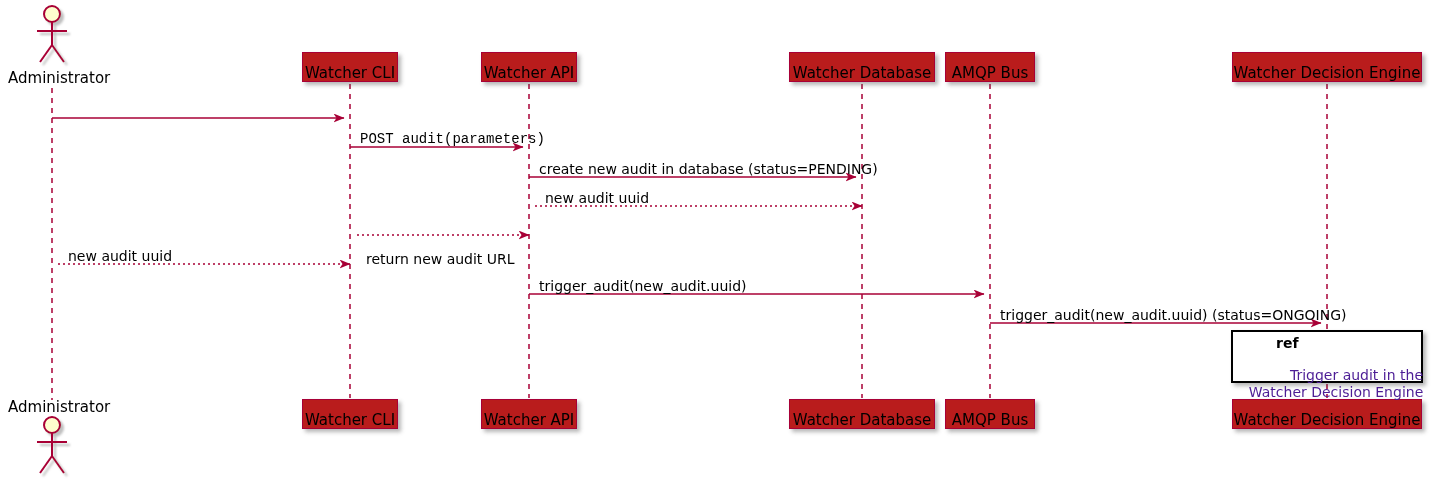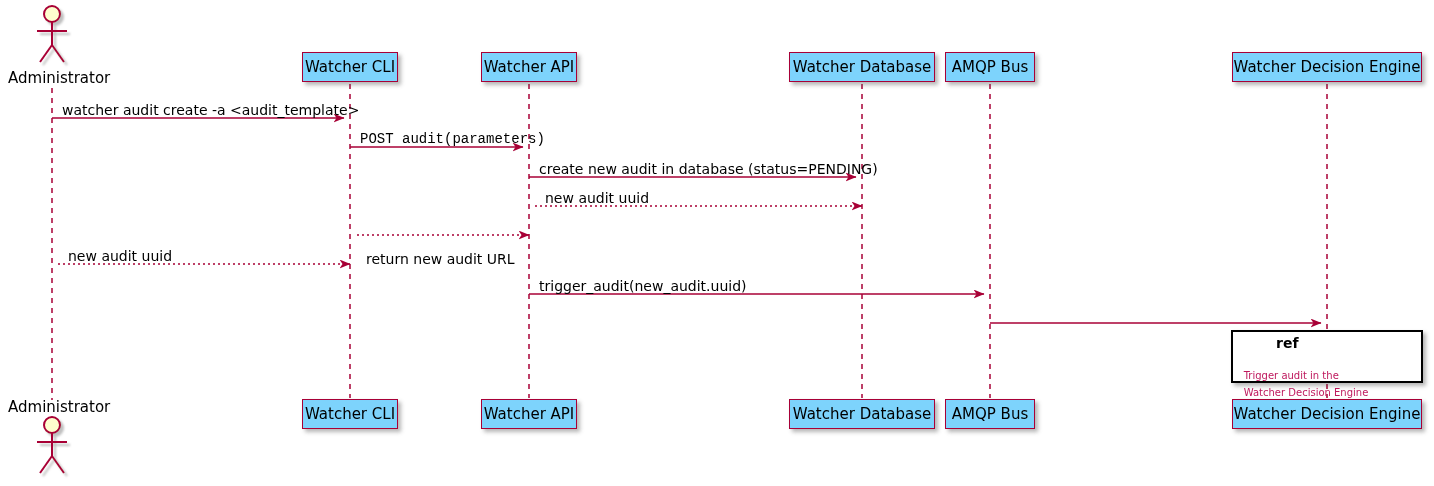--- a/index.html
+++ b/index.html
@@ -18,25 +18,25 @@
   #svg-layer {
     position: absolute;
     left: 0;
     top: 0;
     width: 1434px;
     height: 486px;
   }
   .participant-box {
     position: absolute;
     box-sizing: border-box;
-    background: #7dd3fc;
+    background: #b91c1c;
     border: 1.5px solid #A80036;
     box-shadow: 3px 3px 4px rgba(80,80,80,0.42);
     display: flex;
-    align-items: center;
+    align-items: flex-end;
     justify-content: center;
     font-size: 15px;
     color: #000000;
     white-space: nowrap;
     line-height: 1;
   }
   .actor-label {
     position: absolute;
     font-size: 15px;
     color: #000000;
@@ -64,24 +64,24 @@
     box-sizing: border-box;
     background: #EEEEEE;
     font-size: 14px;
     font-weight: bold;
     color: #000000;
     padding: 2px 14px 2px 8px;
     line-height: 1.1;
   }
   .ref-text {
     position: absolute;
-    font-size: 10px;
-    color: #be185d;
+    font-size: 14px;
+    color: #4c1d95;
     line-height: 17px;
-    text-align: left;
+    text-align: right;
     white-space: pre;
   }
 </style>
 </head>
 <body>
 
 <div id="diagram">
 
   <svg id="svg-layer" viewBox="0 0 1434 486" xmlns="http://www.w3.org/2000/svg">
     <defs>
@@ -186,23 +186,20 @@
   </div>
 
   <div class="actor-label" style="left:8px; top:71px;">
     <span>Administrator</span>
   </div>
 
   <div class="actor-label" style="left:8px; top:400px;">
     <span>Administrator</span>
   </div>
 
-  <div class="msg-label" style="left:62px; top:103px;">
-    <span>watcher audit create -a &lt;audit_template&gt;</span>
-  </div>
 
   <div class="msg-label" style="left:360px; top:132px;font-family:Liberation Mono, monospace;">
     <span>POST audit(parameters)</span>
   </div>
 
   <div class="msg-label" style="left:539px; top:162px;">
     <span>create new audit in database (status=PENDING)</span>
   </div>
 
   <div class="msg-label" style="left:545px; top:191px;">
@@ -214,20 +211,23 @@
   </div>
 
   <div class="msg-label" style="left:68px; top:249px;">
     <span>new audit uuid</span>
   </div>
 
   <div class="msg-label" style="left:539px; top:279px;">
     <span>trigger_audit(new_audit.uuid)</span>
   </div>
 
+  <div class="msg-label" style="left:1000px; top:308px;">
+    <span>trigger_audit(new_audit.uuid) (status=ONGOING)</span>
+  </div>
 
   <div class="ref-box" style="left:1231px; top:330px; width:192px; height:53px;">
   </div>
 
   <div class="ref-tab" style="left:1240px; top:334px; background:transparent; box-shadow:none;margin-left:28px;">
     <span>ref</span>
   </div>
 
   <div class="ref-text" style="left:1231px; top:350px; width:192px;">
     <span>Trigger audit in the</span>

